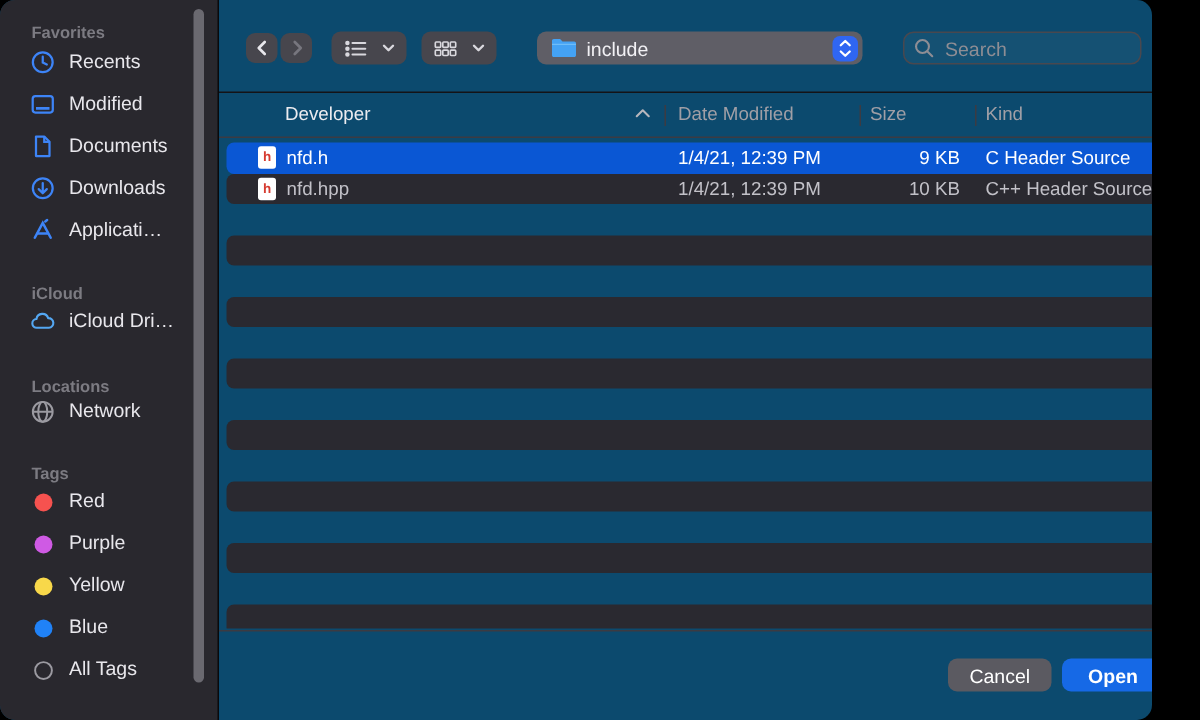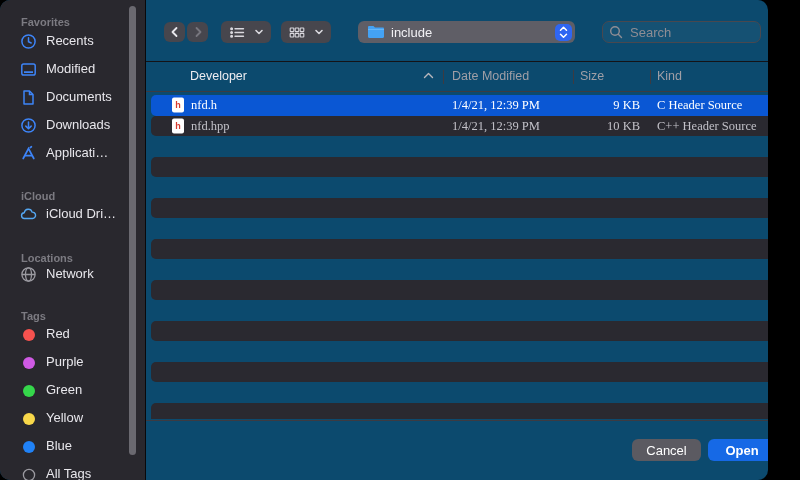--- a/index.html
+++ b/index.html
@@ -46,21 +46,21 @@
   .th-kind{left:511px;}
   .th-sep{position:absolute;top:8px;width:1px;height:14px;background:#3c3b42;}
   .sep1{left:297px}.sep2{left:427px}.sep3{left:504px}
   .sort{position:absolute;left:277px;top:10px;color:#b8b7bd;}
 
   
   .list{position:relative;height:327px;overflow:hidden;padding-top:3px;box-sizing:border-box;}
   .row{position:relative;height:20.5px;margin:0 5px 0 5px;border-radius:5px;font-size:12.5px;color:#c2c1c8;}
   .row.stripe{background:#2a2930;}
   .row.selected{background:#0a57d4;color:#fff;}
-  .cell{position:absolute;top:50%;transform:translateY(-50%);white-space:nowrap;font-family:Liberation Serif, serif;}
+  .cell{position:absolute;top:50%;transform:translateY(-50%);white-space:nowrap;}
   .c-name{left:40px;}
   .c-date{left:301px;}
   .c-size{left:380px;width:109px;text-align:right;}
   .c-kind{left:506px;}
   .file-icon{position:absolute;left:21px;top:50%;transform:translateY(-50%);width:12px;height:15px;background:#fff;border-radius:2px;display:flex;align-items:center;justify-content:center;font-size:9px;font-weight:700;color:#d63b30;line-height:1;}
 
   
   .footer{position:absolute;left:0;top:420px;width:654px;height:60px;border-top:1px solid #3c3b42;box-sizing:border-box;}
   .btn{position:absolute;top:18px;height:22px;border-radius:6px;border:0;font-size:13px;color:#fff;font-family:"Liberation Sans",sans-serif;display:flex;align-items:center;justify-content:center;}
   .btn-cancel{left:486px;width:69px;background:#5b5a61;}
@@ -157,26 +157,20 @@
       <span class="sb-ico">
           <span class="dot dot-red"></span>
         </span>
       <span class="sb-label">Red</span>
     </div>
     <div class="sb-item">
       <span class="sb-ico">
           <span class="dot dot-purple"></span>
         </span>
       <span class="sb-label">Purple</span>
-    </div>
-    <div class="sb-item">
-      <span class="sb-ico">
-          <span class="dot dot-green"></span>
-        </span>
-      <span class="sb-label">Green</span>
     </div>
     <div class="sb-item">
       <span class="sb-ico">
           <span class="dot dot-yellow"></span>
         </span>
       <span class="sb-label">Yellow</span>
     </div>
     <div class="sb-item">
       <span class="sb-ico">
           <span class="dot dot-blue"></span>

